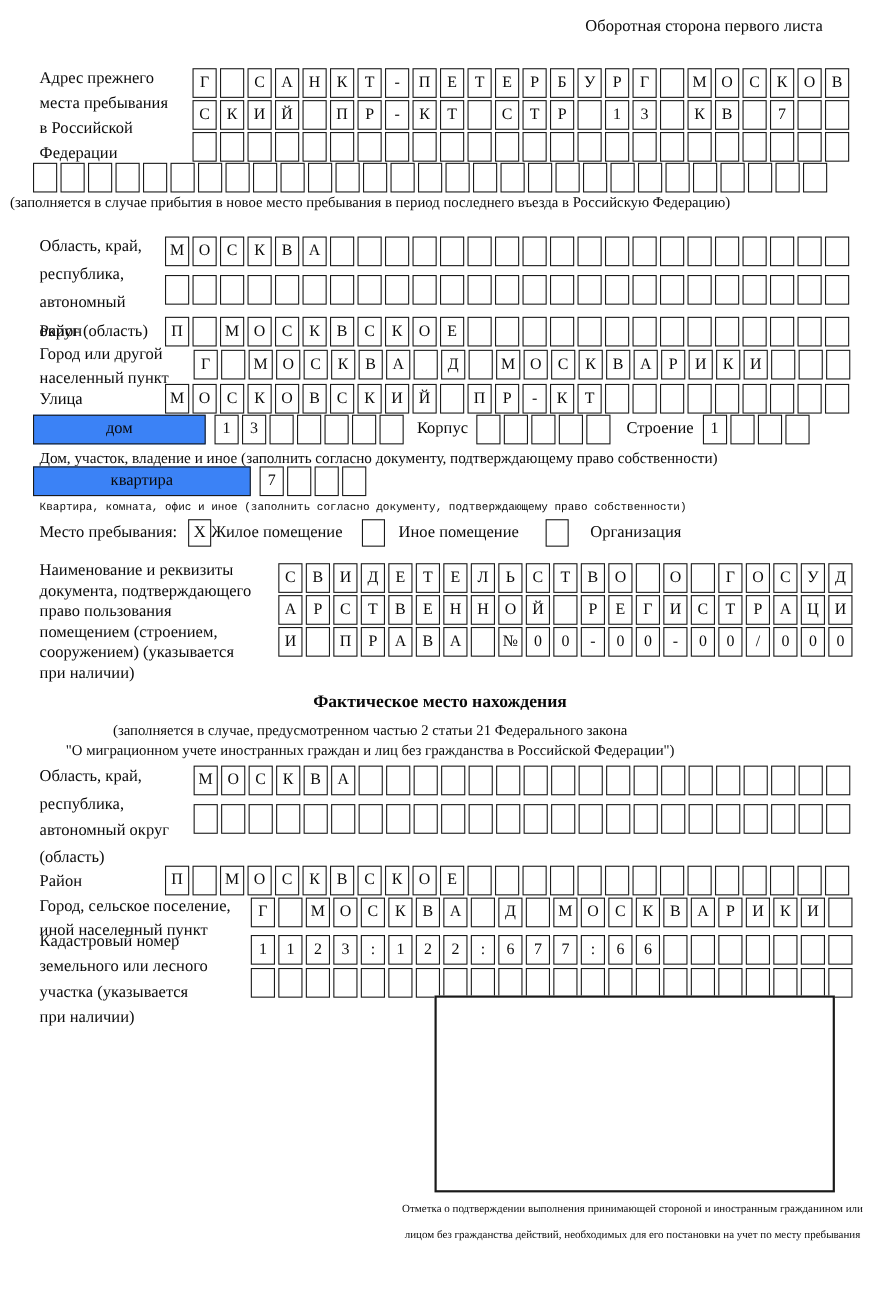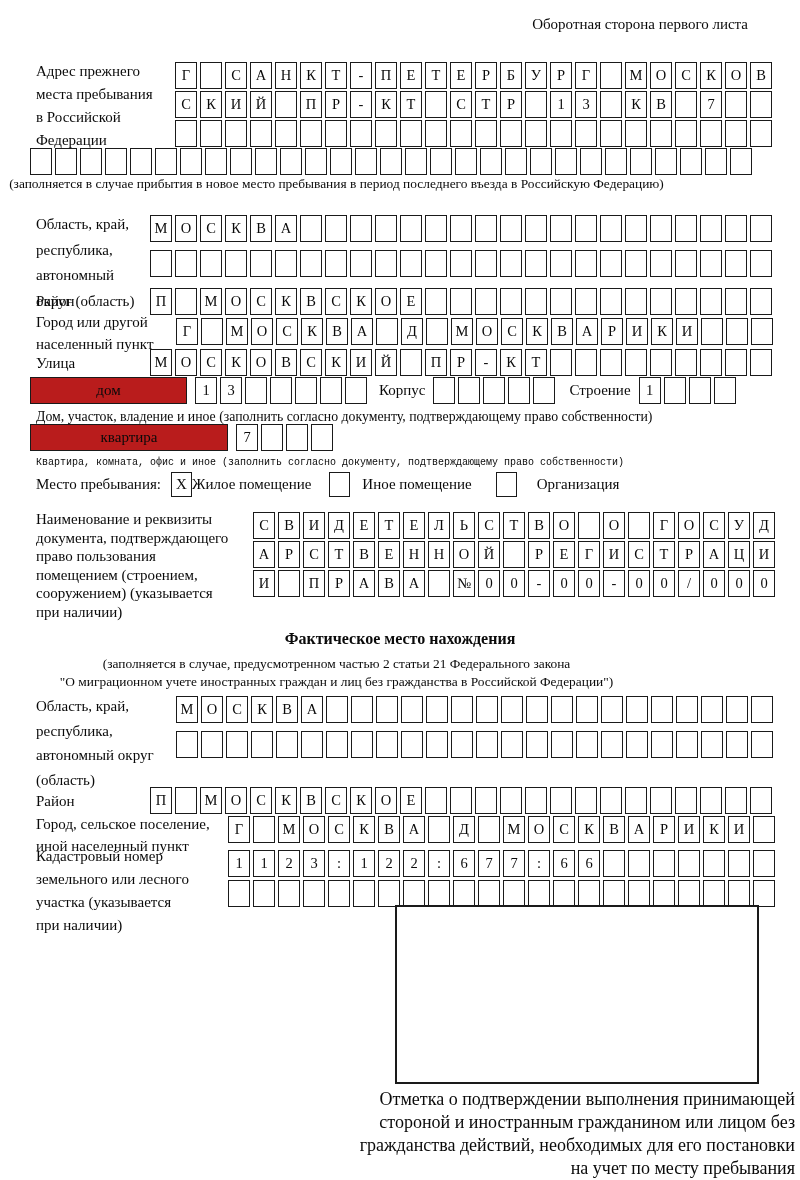--- a/index.html
+++ b/index.html
@@ -14,30 +14,30 @@
   .title{font-size:16px;font-weight:bold;text-align:center;width:800px;}
   .center{text-align:center;width:673px;}
   .gridrow{display:flex;gap:3px;}
   .cell{
     width:20px;height:25px;border:1.5px solid #1a1a1a;flex:0 0 auto;
     display:flex;align-items:center;justify-content:center;
     font-size:14.5px;line-height:1;background:#fff;
   }
   .bigbox{
     height:25px;border:1.5px solid #1a1a1a;display:flex;align-items:center;
-    justify-content:center;font-size:15px;background:#b91c1c;flex:0 0 auto;
+    justify-content:center;font-size:15px;background:#3b82f6;flex:0 0 auto;
   }
   .inlinerow{display:flex;align-items:center;}
   .inlbl{font-size:15px;white-space:nowrap;}
   .chk{
     width:19px;height:23px;border:1.5px solid #1a1a1a;display:flex;
     align-items:center;justify-content:center;font-size:15px;flex:0 0 auto;background:#fff;
   }
   .stamp{border:2px solid #1a1a1a;background:#fff;}
-  .caption{font-size:18px;line-height:23px;text-align:right;}
+  .caption{font-size:10px;line-height:23px;text-align:center;}
 </style>
 </head>
 <body>
 
 <div class="page">
 
   <div class="abs" style="top:16px;right:52px;font-size:15px;">Оборотная сторона первого листа</div>
 
   <div class="abs lbl" style="top:60px;left:36px;">Адрес прежнего
 места пребывания

